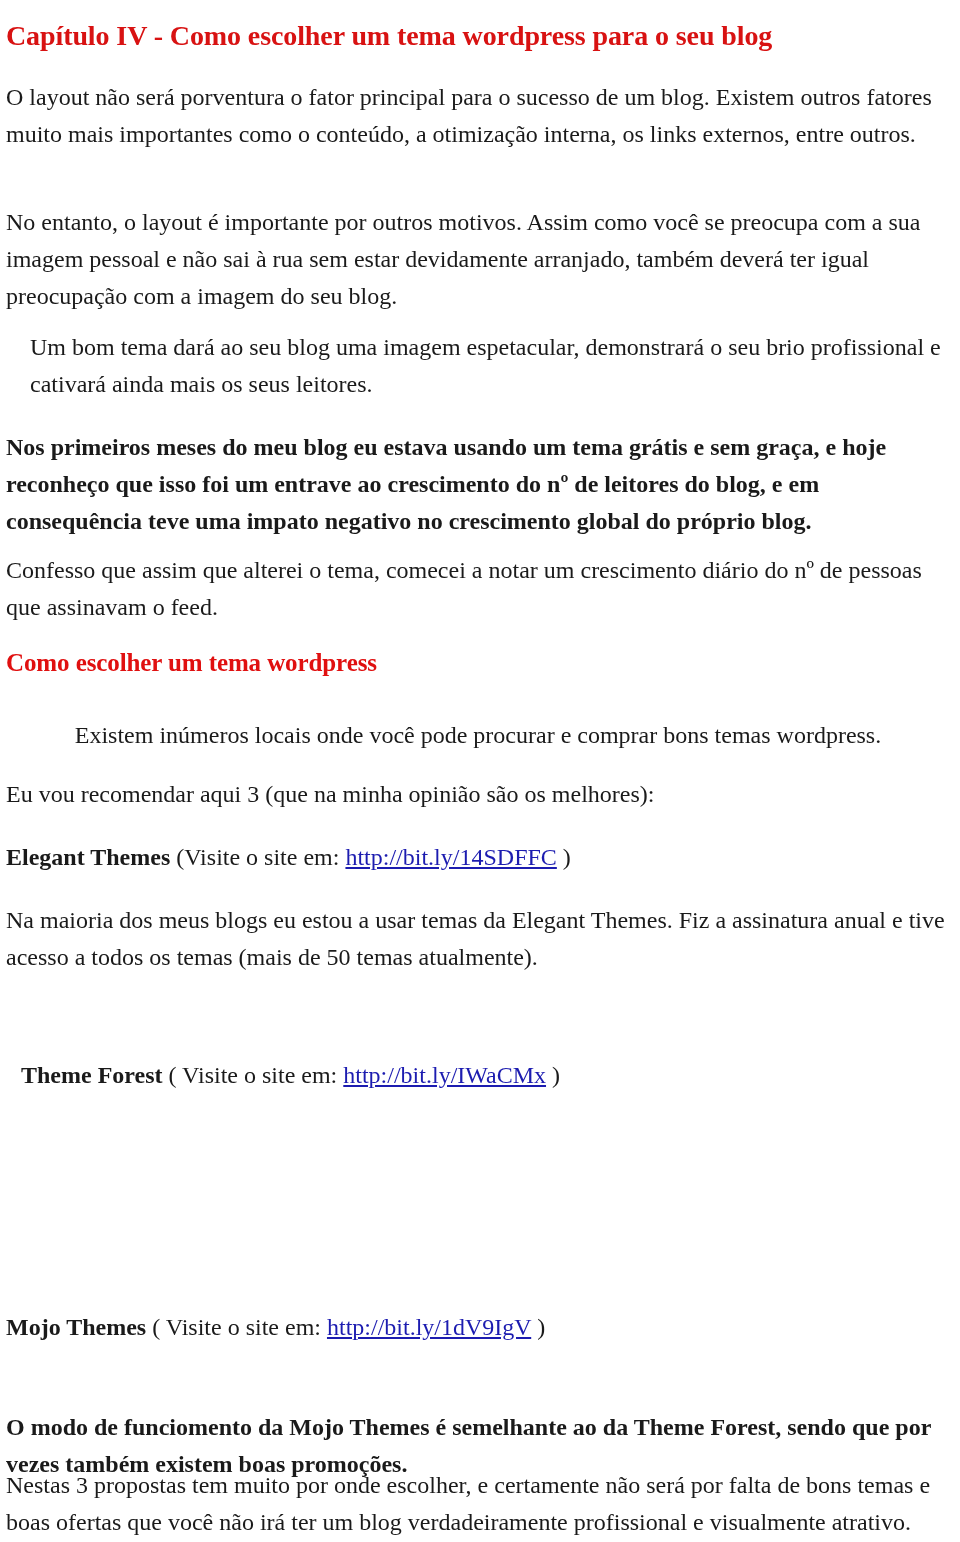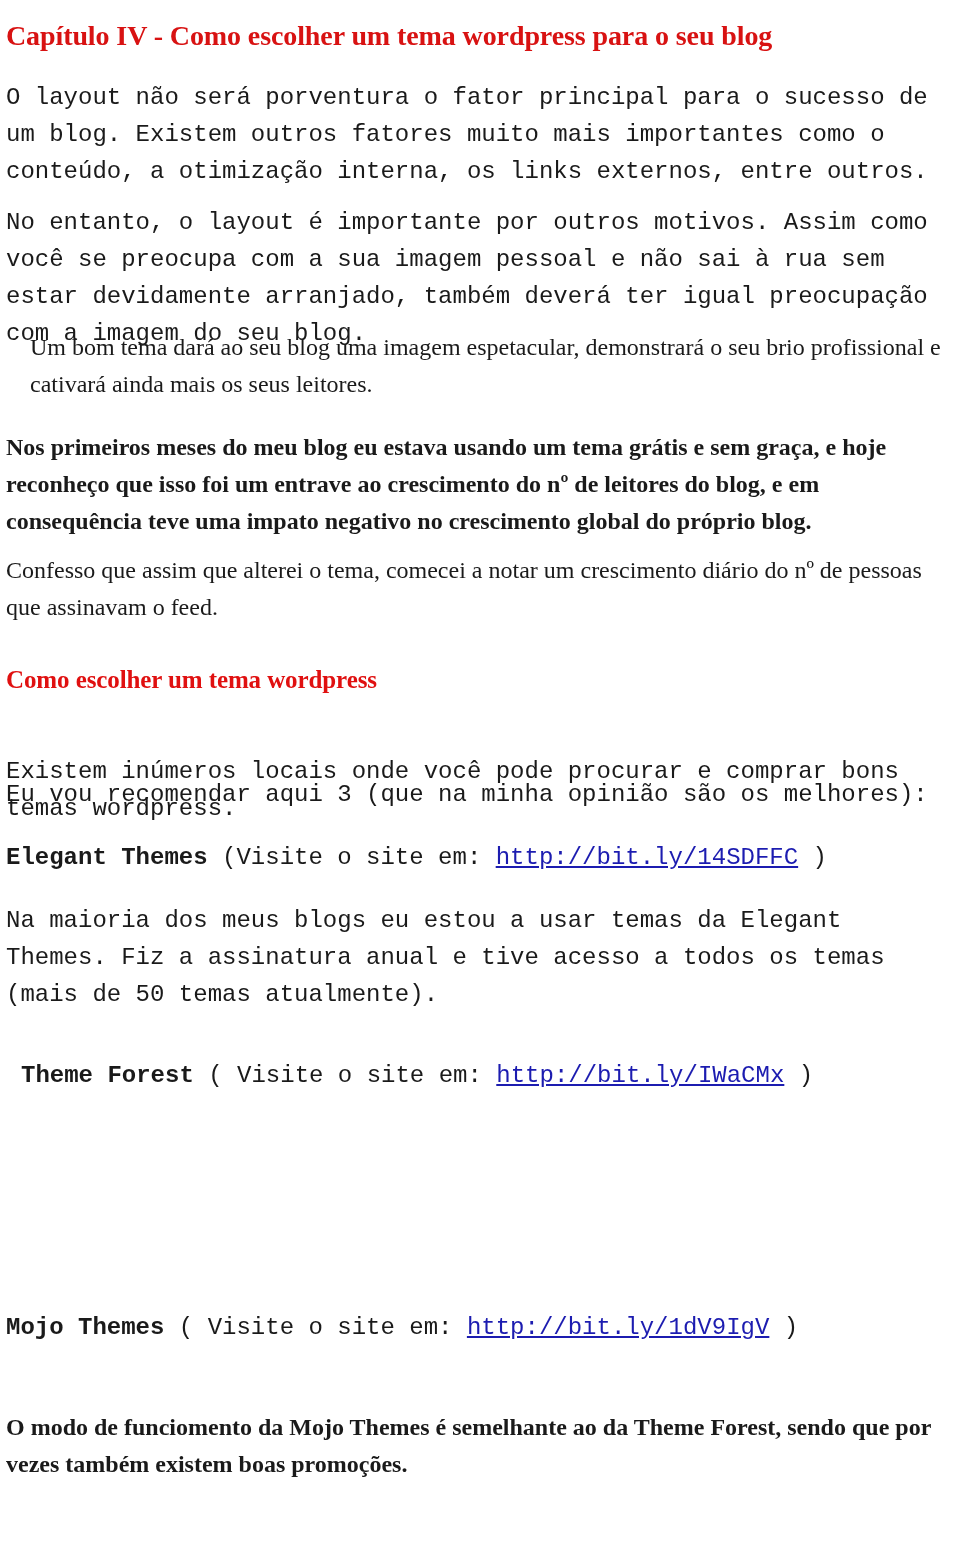--- a/index.html
+++ b/index.html
@@ -46,21 +46,21 @@
   .para {
     position: absolute;
     left: 6px;
     width: 946px;
     font-size: 24px;
     line-height: 37px;
     text-align: left;
     color: #1a1a1a;
   }
   .para.w930 { width: 934px; margin-left: 24px; }
-  .para.w940 { width: 944px; font-family: Liberation Mono, monospace; }
+  .para.w940 { width: 944px; }
   .para.w950 { width: 952px; }
   .b { font-weight: bold; }
   .lnk {
     color: #1c1cb0;
     text-decoration: underline;
     cursor: pointer;
   }
   .indent15 { left: 21px; }
 </style>
 </head>
@@ -73,31 +73,32 @@
   <p class="para w940" style="top:55px;">O layout não será porventura o fator principal para o sucesso de um blog. Existem outros fatores muito mais importantes como o conteúdo, a otimização interna, os links externos, entre outros.</p>
 
   <p class="para w940" style="top:180px;">No entanto, o layout é importante por outros motivos. Assim como você se preocupa com a sua imagem pessoal e não sai à rua sem estar devidamente arranjado, também deverá ter igual preocupação com a imagem do seu blog.</p>
 
   <p class="para w930" style="top:305px;">Um bom tema dará ao seu blog uma imagem espetacular, demonstrará o seu brio profissional e cativará ainda mais os seus leitores.</p>
 
   <p class="para w950" style="top:405px;font-weight:bold;">Nos primeiros meses do meu blog eu estava usando um tema grátis e sem graça, e hoje reconheço que isso foi um entrave ao crescimento do nº de leitores do blog, e em consequência teve uma impato negativo no crescimento global do próprio blog.</p>
 
   <p class="para w950" style="top:528px;">Confesso que assim que alterei o tema, comecei a notar um crescimento diário do nº de pessoas que assinavam o feed.</p>
 
-  <h2 class="h2" style="top:643px;">Como escolher um tema wordpress</h2>
+  <h2 class="h2" style="top:626px;">Como escolher um tema wordpress</h2>
 
-  <p class="para w940" style="top:729px;">Existem inúmeros locais onde você pode procurar e comprar bons temas wordpress.</p>
+  <p class="para w940" style="top:693px;text-align:center;">Existem inúmeros locais onde você pode procurar e comprar bons temas wordpress.</p>
 
   <p class="para w940" style="top:752px;">Eu vou recomendar aqui 3 (que na minha opinião são os melhores):</p>
 
   <p class="para w940" style="top:815px;"><span class="b">Elegant Themes</span><span> (Visite o site em: </span><a class="lnk" href="#">http://bit.ly/14SDFFC</a><span> )</span></p>
 
   <p class="para w940" style="top:878px;">Na maioria dos meus blogs eu estou a usar temas da Elegant Themes. Fiz a assinatura anual e tive acesso a todos os temas (mais de 50 temas atualmente).</p>
 
   <p class="para w940 indent15" style="top:1033px;"><span class="b">Theme Forest</span><span> ( Visite o site em: </span><a class="lnk" href="#">http://bit.ly/IWaCMx</a><span> )</span></p>
 
 
   <p class="para w940" style="top:1285px;"><span class="b">Mojo Themes</span><span> ( Visite o site em: </span><a class="lnk" href="#">http://bit.ly/1dV9IgV</a><span> )</span></p>
 
   <p class="para w950" style="top:1385px;font-weight:bold;">O modo de funciomento da Mojo Themes é semelhante ao da Theme Forest, sendo que por vezes também existem boas promoções.</p>
 
+  <p class="para w950" style="top:1443px;">Nestas 3 propostas tem muito por onde escolher, e certamente não será por falta de bons temas e boas ofertas que você não irá ter um blog verdadeiramente profissional e visualmente atrativo.</p>
 
 </div>
 
 </body></html>

